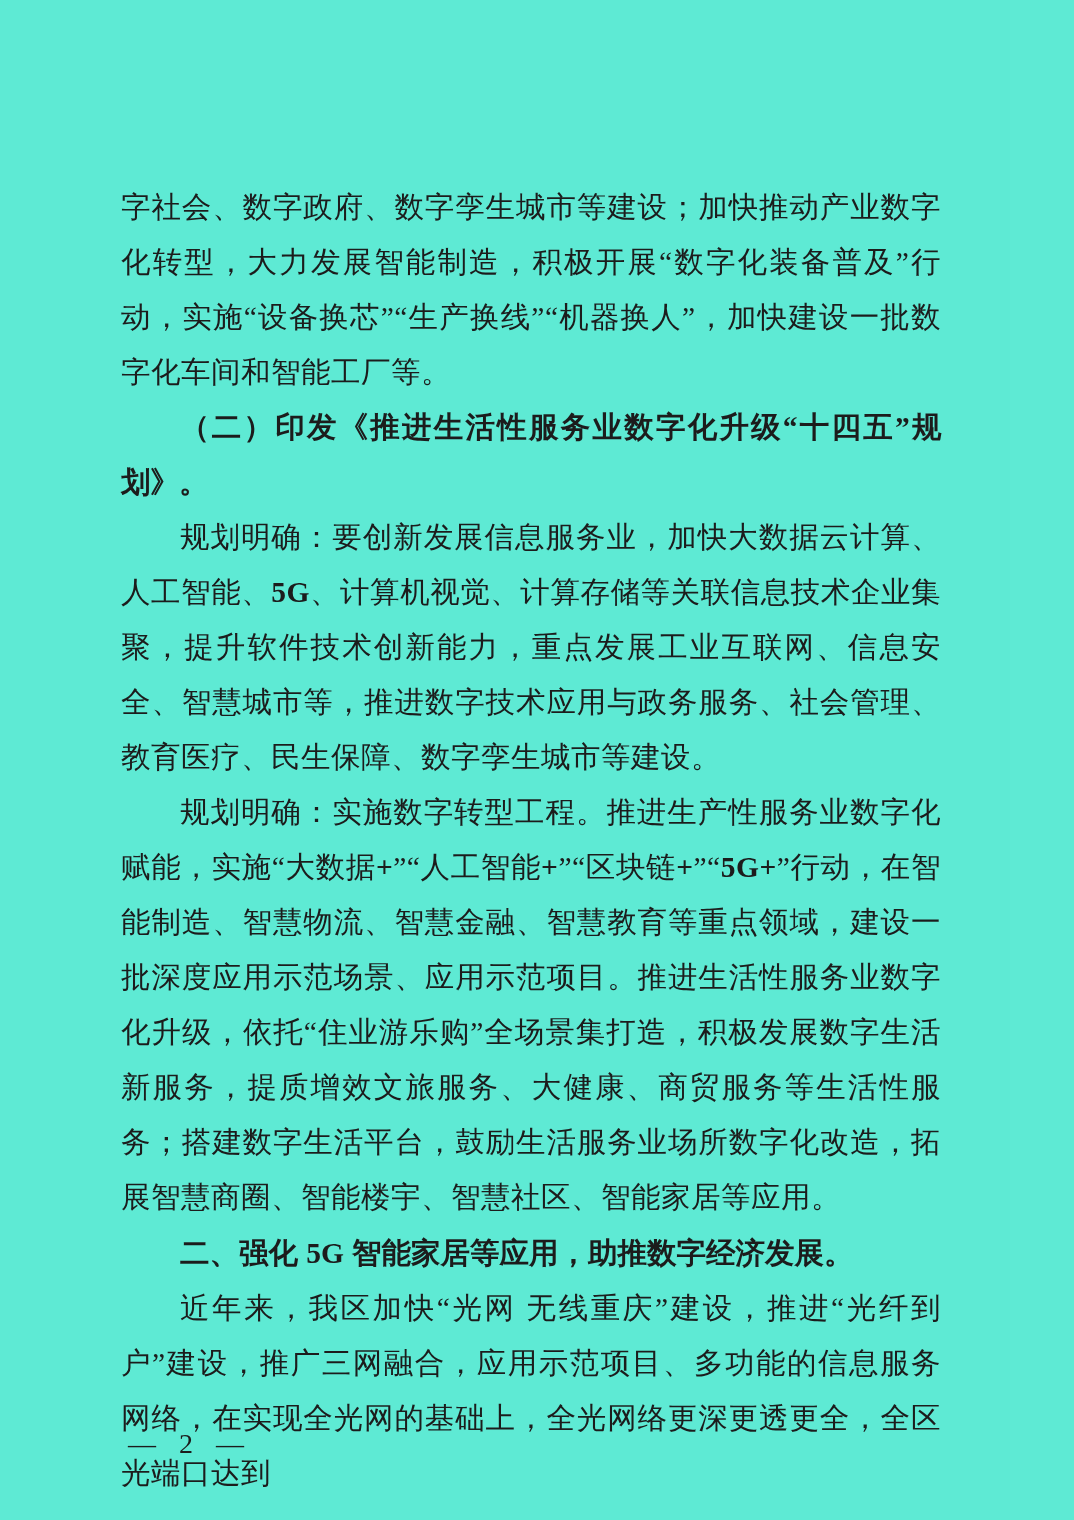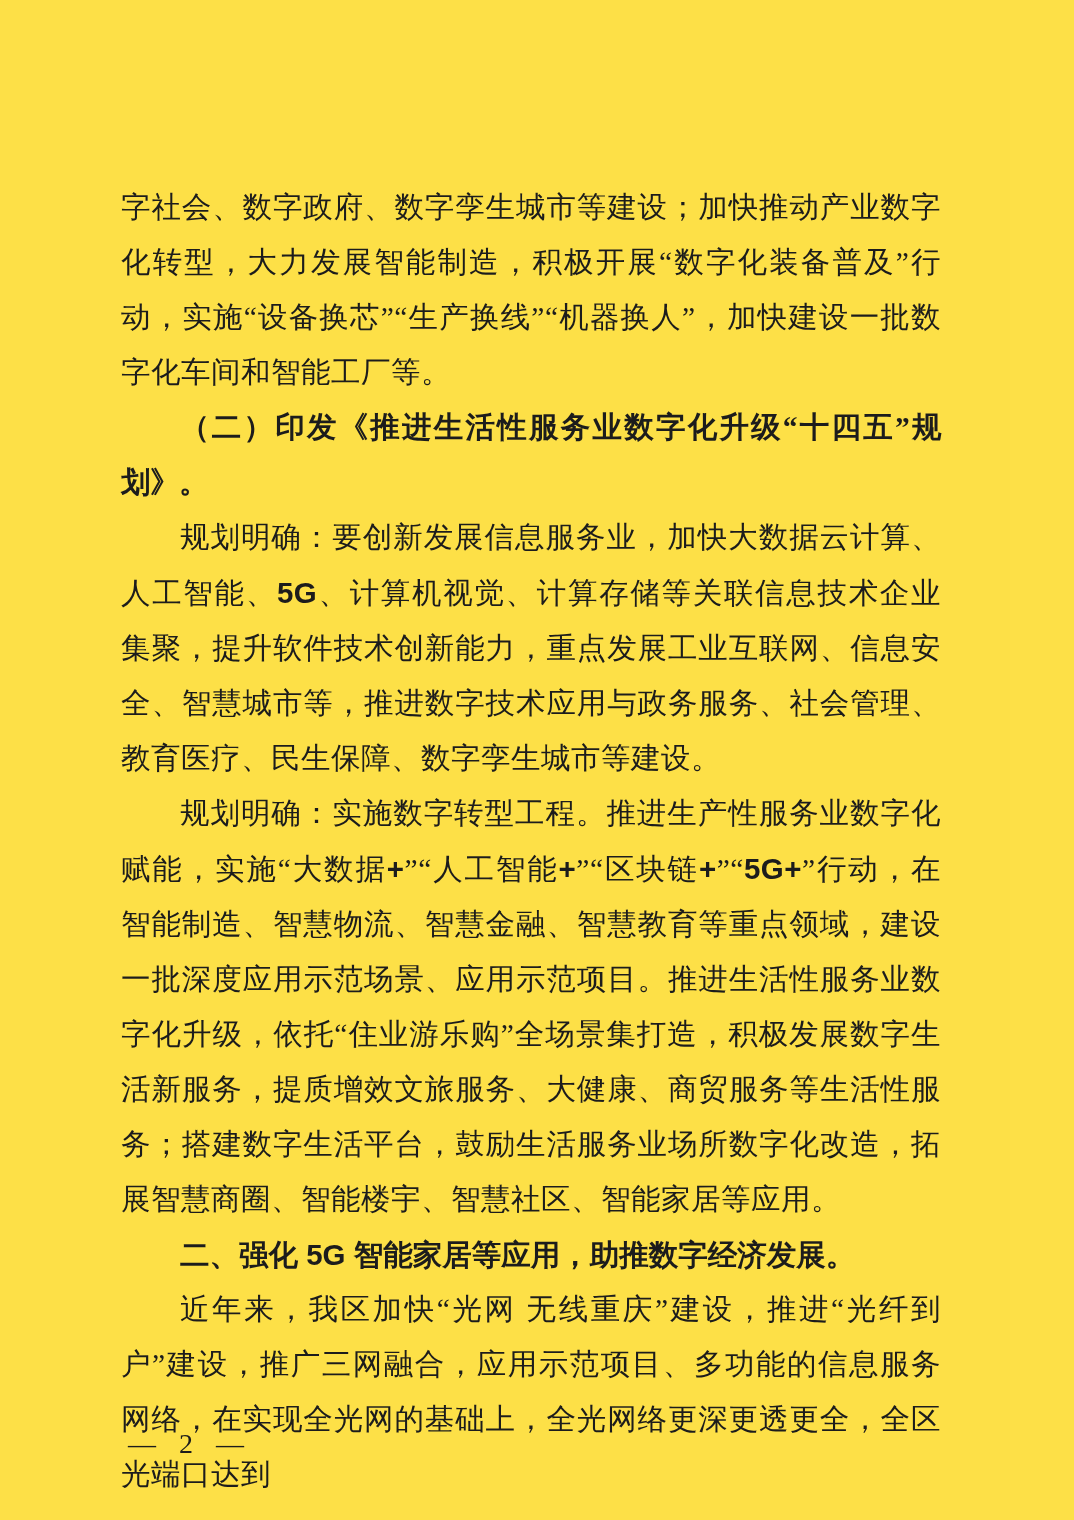--- a/index.html
+++ b/index.html
@@ -4,21 +4,21 @@
 <style>
   html, body {
     margin: 0;
     padding: 0;
     background: #ffffff;
   }
   .page {
     position: relative;
     width: 1074px;
     height: 1520px;
-    background: #fde047;
+    background: #5eead4;
     overflow: hidden;
     font-family: "Liberation Serif", "DejaVu Serif", serif;
     color: #1c1c1c;
   }
   .content {
     position: absolute;
     left: 121px;
     top: 180px;
     width: 820px;
   }
@@ -39,21 +39,21 @@
     letter-spacing: -0.5px;
   }
   
   .para.heiti {
     font-family: "Liberation Sans", "DejaVu Sans", sans-serif;
     font-weight: bold;
     letter-spacing: 0;
   }
   
   .latin {
-    font-family: Liberation Sans, sans-serif;
+    font-family: Liberation Serif, serif;
     font-weight: 600;
   }
   .para.heiti .latin {
     font-weight: bold;
   }
   .footer {
     position: absolute;
     left: 128px;
     top: 1428px;
     font-size: 28px;

